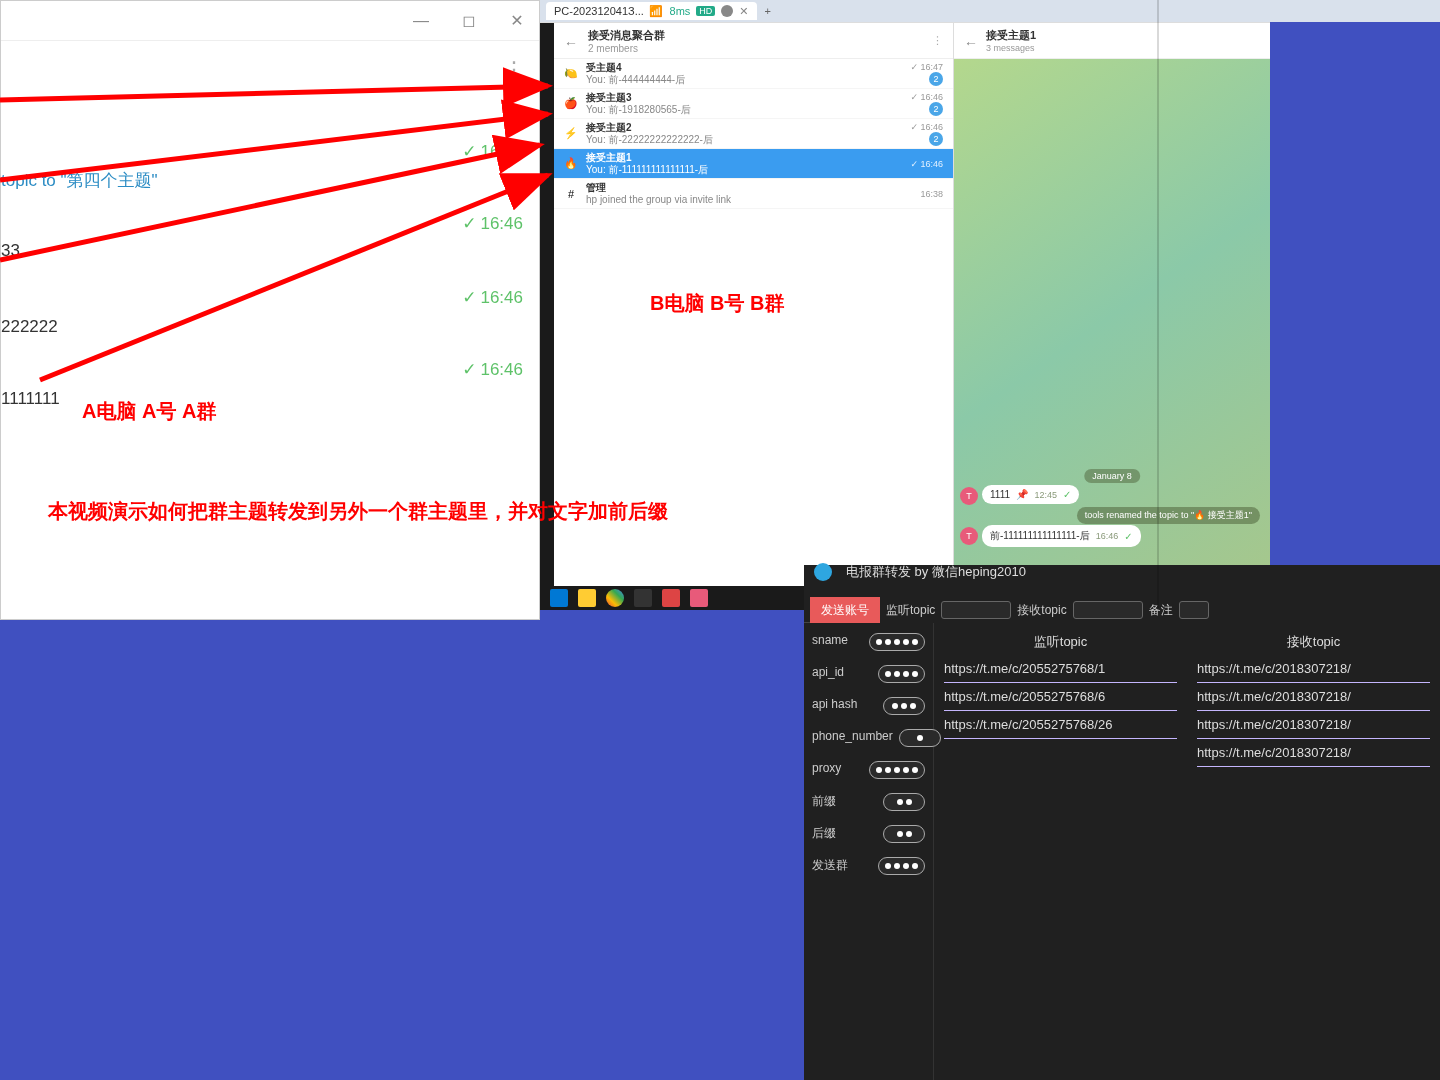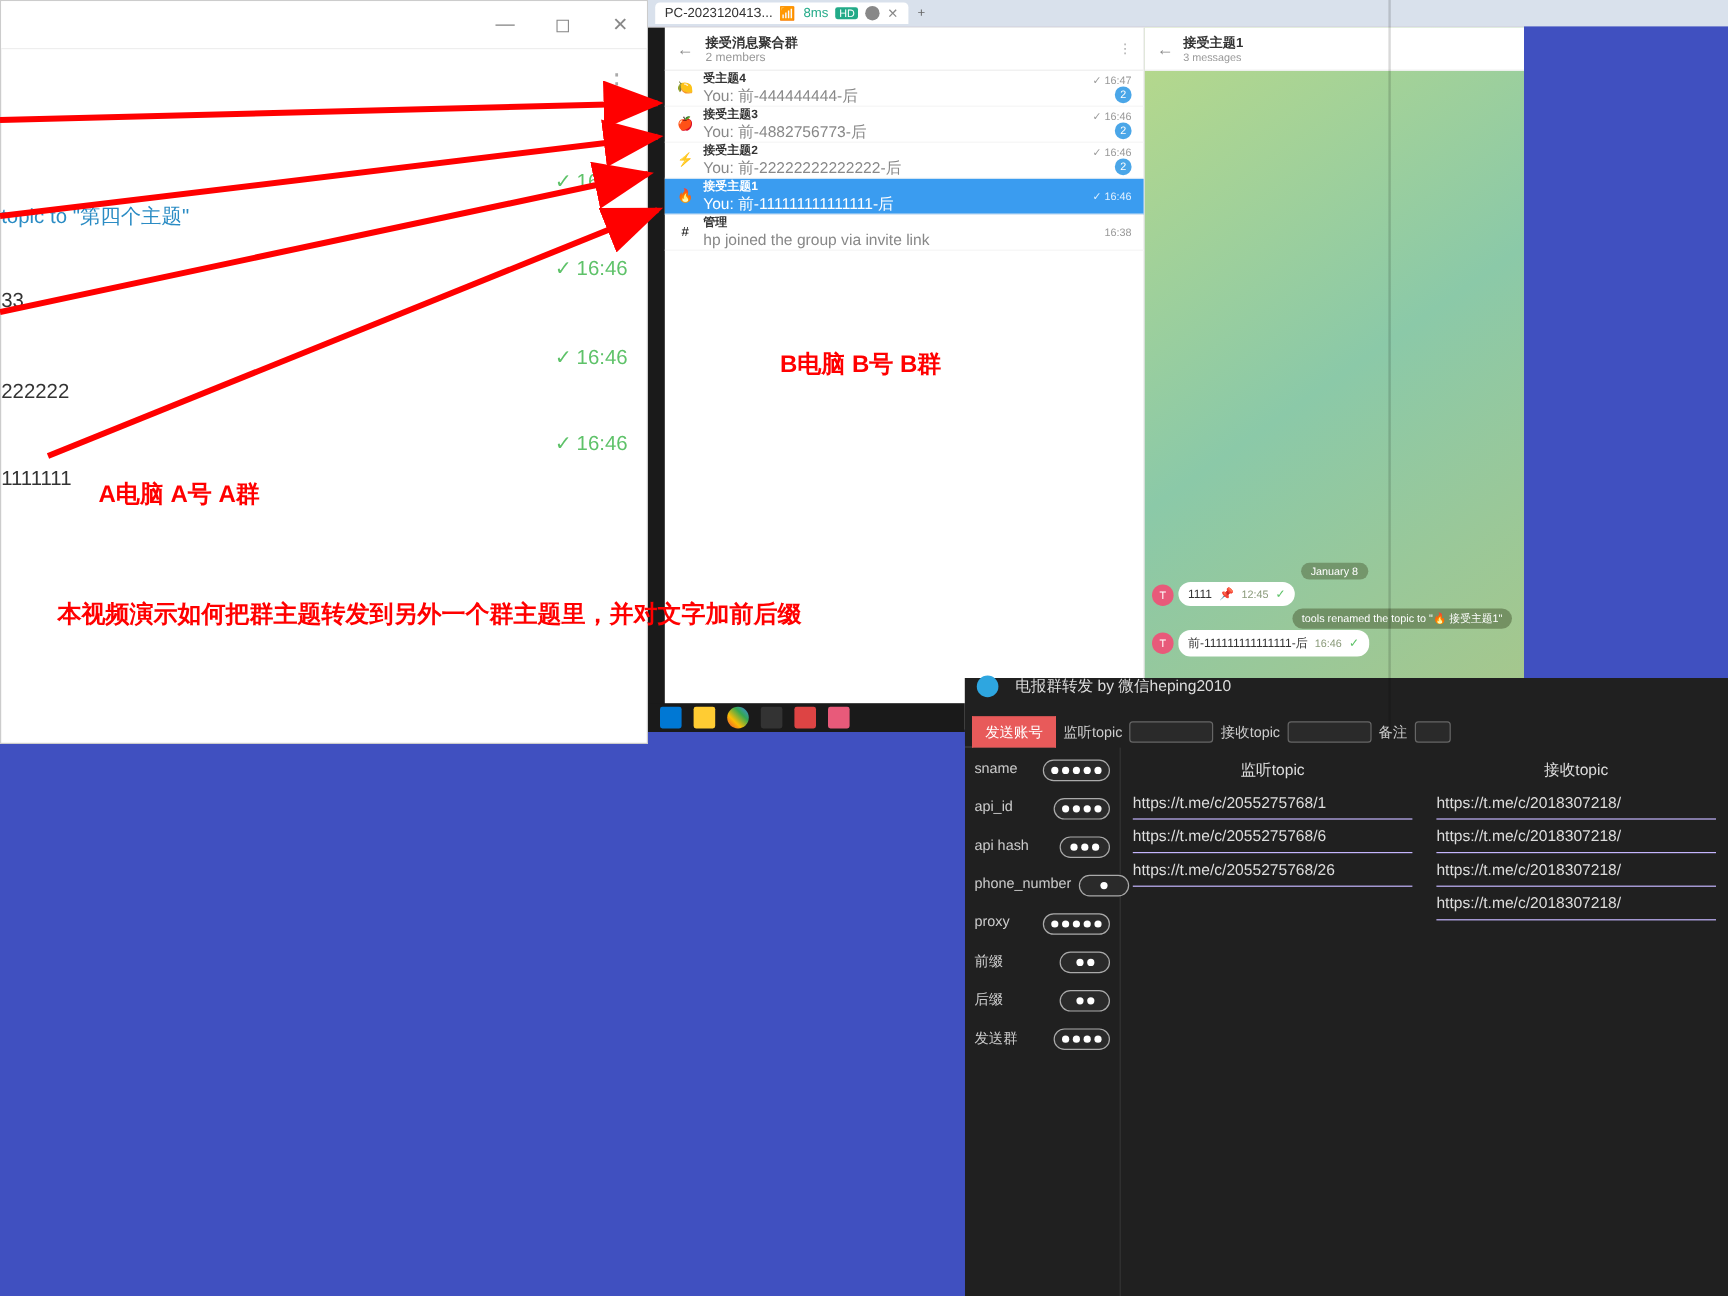--- a/index.html
+++ b/index.html
@@ -34,21 +34,21 @@
 .winB-list-head{height:36px;display:flex;align-items:center;padding:0 10px;gap:10px;border-bottom:1px solid #eee;font-size:11px}
 .winB-list-head .back{color:#888;cursor:pointer;font-size:14px}
 .winB-list-head .title{font-weight:bold;color:#333}
 .winB-list-head .sub{color:#999;font-size:10px}
 .winB-list-head .menu{margin-left:auto;color:#aaa;cursor:pointer}
 .topic{height:30px;display:flex;align-items:center;padding:0 10px;gap:8px;font-size:10px;border-bottom:1px solid #f5f5f5;position:relative}
 .topic.sel{background:#3a9cf0;color:#fff}
 .topic .ico{width:14px;height:14px;display:flex;align-items:center;justify-content:center;font-size:11px}
 .topic .tinfo{flex:1;display:flex;flex-direction:column;line-height:1.2}
 .topic .tname{font-weight:bold;color:#333;font-size:10px}
-.topic .tmsg{color:#888;font-size:13px}
+.topic .tmsg{color:#888;font-size:10px}
 .topic.sel .tname,.topic.sel .tmsg{color:#fff}
 .topic .tright{display:flex;flex-direction:column;align-items:flex-end;font-size:9px;color:#999}
 .topic.sel .tright{color:#e0f0ff}
 .topic .badge{background:#4aa6e8;color:#fff;border-radius:8px;min-width:14px;height:14px;display:flex;align-items:center;justify-content:center;font-size:9px;padding:0 3px}
 
 .winB-chat{flex:1;display:flex;flex-direction:column;background:linear-gradient(145deg,#b8d98a 0%,#8bc9a8 50%,#a8c78a 100%)}
 .winB-chat-head{height:36px;background:#fff;display:flex;align-items:center;padding:0 10px;gap:8px;font-size:11px;border-bottom:1px solid #eee}
 .winB-chat-head .back{color:#888;cursor:pointer;font-size:14px}
 .winB-chat-head .ct{font-weight:bold;color:#333}
 .winB-chat-head .cs{color:#999;font-size:9px}
@@ -182,21 +182,21 @@
           </div>
   <div class="tright">
             <span>✓ 16:47</span>
   <span class="badge">2</span>
           </div>
         </div>
         <div class="topic">
           <span class="ico">🍎</span>
   <div class="tinfo">
             <span class="tname">接受主题3</span>
-  <span class="tmsg">You: 前-4882756773-后</span>
+  <span class="tmsg">You: 前-1918280565-后</span>
           </div>
   <div class="tright">
             <span>✓ 16:46</span>
   <span class="badge">2</span>
           </div>
         </div>
         <div class="topic">
           <span class="ico">⚡</span>
   <div class="tinfo">
             <span class="tname">接受主题2</span>

